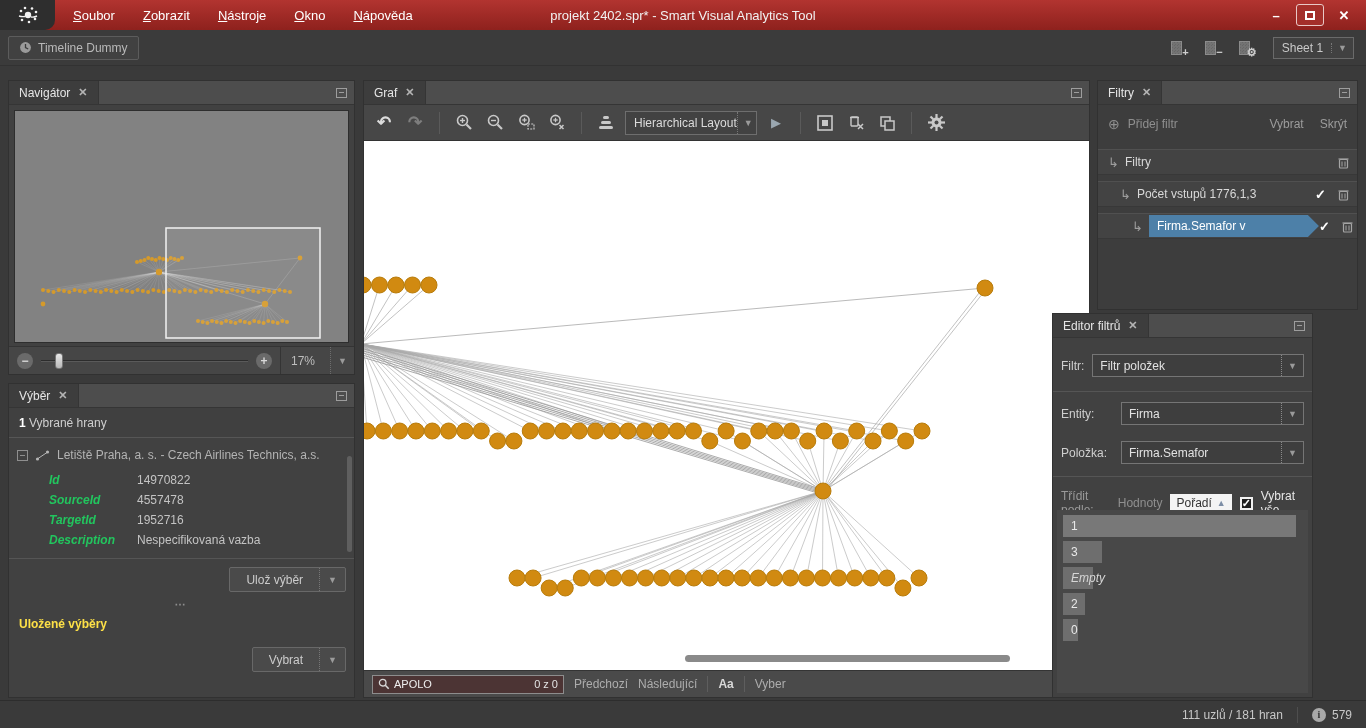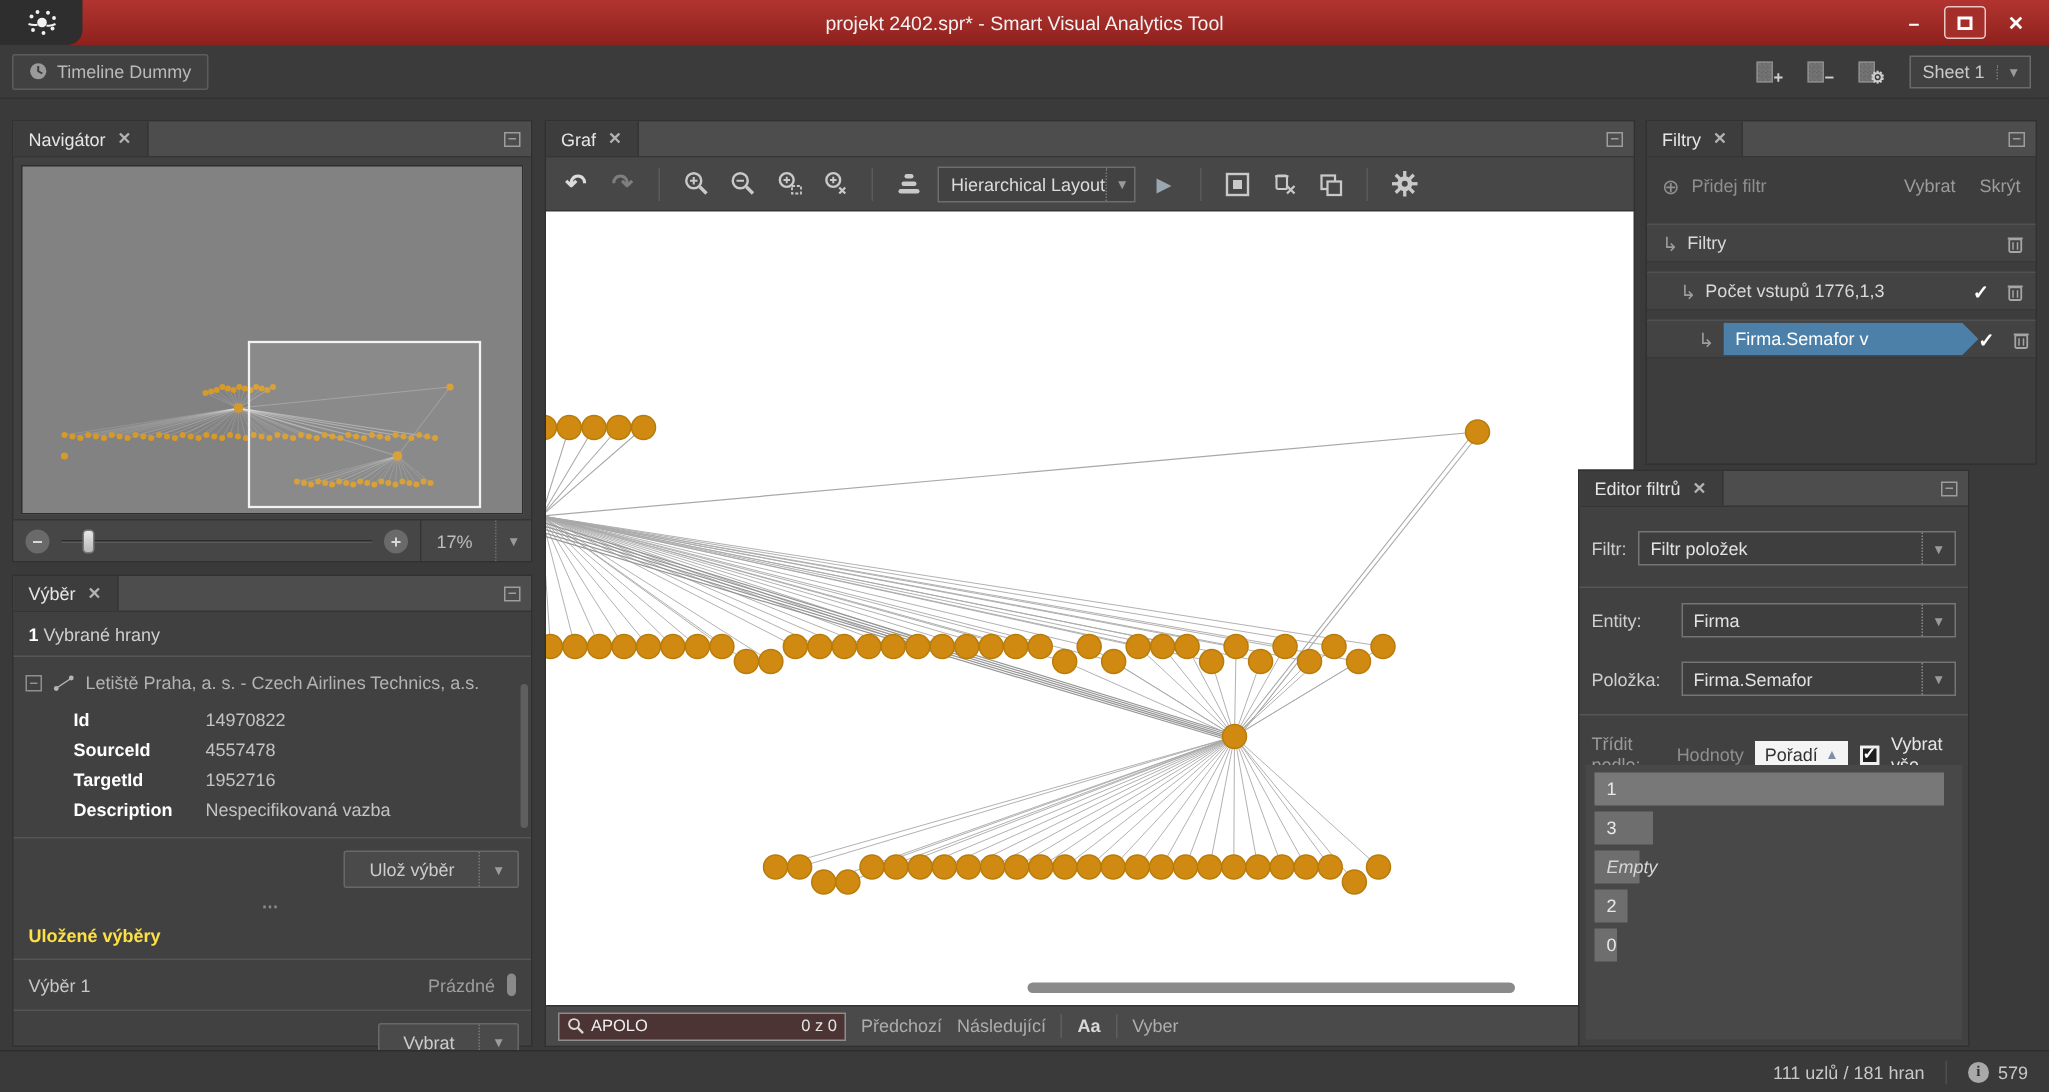--- a/index.html
+++ b/index.html
@@ -61,21 +61,21 @@
 
   
   #vyber { left:8px; top:383px; width:347px; height:315px; }
   .sel-count { padding:8px 10px 7px; border-bottom:1px solid #565656; color:#cfcfcf; background:#404040; }
   .sel-count b { color:#fff; }
   .sel-item { display:flex; align-items:center; gap:7px; padding:10px 8px 6px; color:#b3b3b3; }
   .collapse-box { width:11px; height:11px; border:1px solid #8f8f8f; position:relative; flex:0 0 auto; }
   .collapse-box::after { content:""; position:absolute; left:2px; right:2px; top:4px; border-top:1px solid #8f8f8f; }
   .fields { padding:2px 0 8px; }
   .frow { display:flex; padding:3px 0; }
-  .frow .k { width:128px; padding-left:40px; font-weight:bold; color:#ffffff; }
+  .frow .k { width:128px; padding-left:40px; font-weight:bold; color:#22c55e;font-style:italic; }
   .frow .v { color:#c3c3c3; }
   .sep-line { border-top:1px solid #555; margin:0; }
   .btn-dd { height:25px; background:#4a4a4a; border:1px solid #686868; border-radius:2px; color:#cccccc;
             display:flex; align-items:center; }
   .btn-dd .lbl { padding:0 16px; }
   .btn-dd .arr { border-left:1px dotted #777; height:100%; display:flex; align-items:center; padding:0 8px; color:#9c9c9c; font-size:9px; }
   .right-row { display:flex; justify-content:flex-end; padding:8px 8px 4px; }
   .dots3 { text-align:center; color:#8d8d8d; letter-spacing:3px; font-weight:bold; font-size:11px; padding:2px 0; }
   .saved-h { padding:4px 10px 8px; font-weight:bold; color:#fde047; }
   .saved-row { display:flex; align-items:center; padding:9px 10px; border-top:1px solid #555; border-bottom:1px solid #555; }
@@ -163,20 +163,27 @@
         <circle cx="17" cy="4.5" r="1.3" stroke="none"></circle>
         <circle cx="21" cy="8" r="1.3" stroke="none"></circle>
         <circle cx="20" cy="15" r="1.3" stroke="none"></circle>
         <circle cx="14" cy="18" r="1.3" stroke="none"></circle>
         <circle cx="7" cy="16" r="1.3" stroke="none"></circle>
         <path d="M4,12 Q7,13 10,12.5" fill="none" stroke-width="1.4"></path>
         <path d="M22,12 Q19,13.5 16,13" fill="none" stroke-width="1.4"></path>
       </g>
     </svg>
   </div>
+  <div class="menus" id="menubar">
+      <div class="menu-item"><u>S</u>oubor</div>
+      <div class="menu-item"><u>Z</u>obrazit</div>
+      <div class="menu-item"><u>N</u>ástroje</div>
+      <div class="menu-item"><u>O</u>kno</div>
+      <div class="menu-item"><u>N</u>ápověda</div>
+    </div>
   <div class="win-title">projekt 2402.spr* - Smart Visual Analytics Tool</div>
   <div class="winbtns">
     <div class="winbtn">–</div>
     <div class="winbtn max">
         <span class="maxglyph"></span>
       </div>
     <div class="winbtn">✕</div>
   </div>
 </div>
 
@@ -443,25 +450,20 @@
     </div>
   <div class="sep-line"></div>
   <div class="right-row">
     <div class="btn-dd">
       <span class="lbl">Ulož výběr</span>
       <span class="arr">▼</span>
     </div>
   </div>
   <div class="dots3">⋯</div>
   <div class="saved-h">Uložené výběry</div>
-  <div class="saved-row">
-    <span class="nm">Výběr 1</span>
-    <span class="st">Prázdné</span>
-    <span class="mini-thumb"></span>
-  </div>
   <div class="right-row">
     <div class="btn-dd">
       <span class="lbl">Vybrat</span>
       <span class="arr">▼</span>
     </div>
   </div>
   <div class="vscroll"></div>
 </div>
 
 <div class="panel" id="graf">

